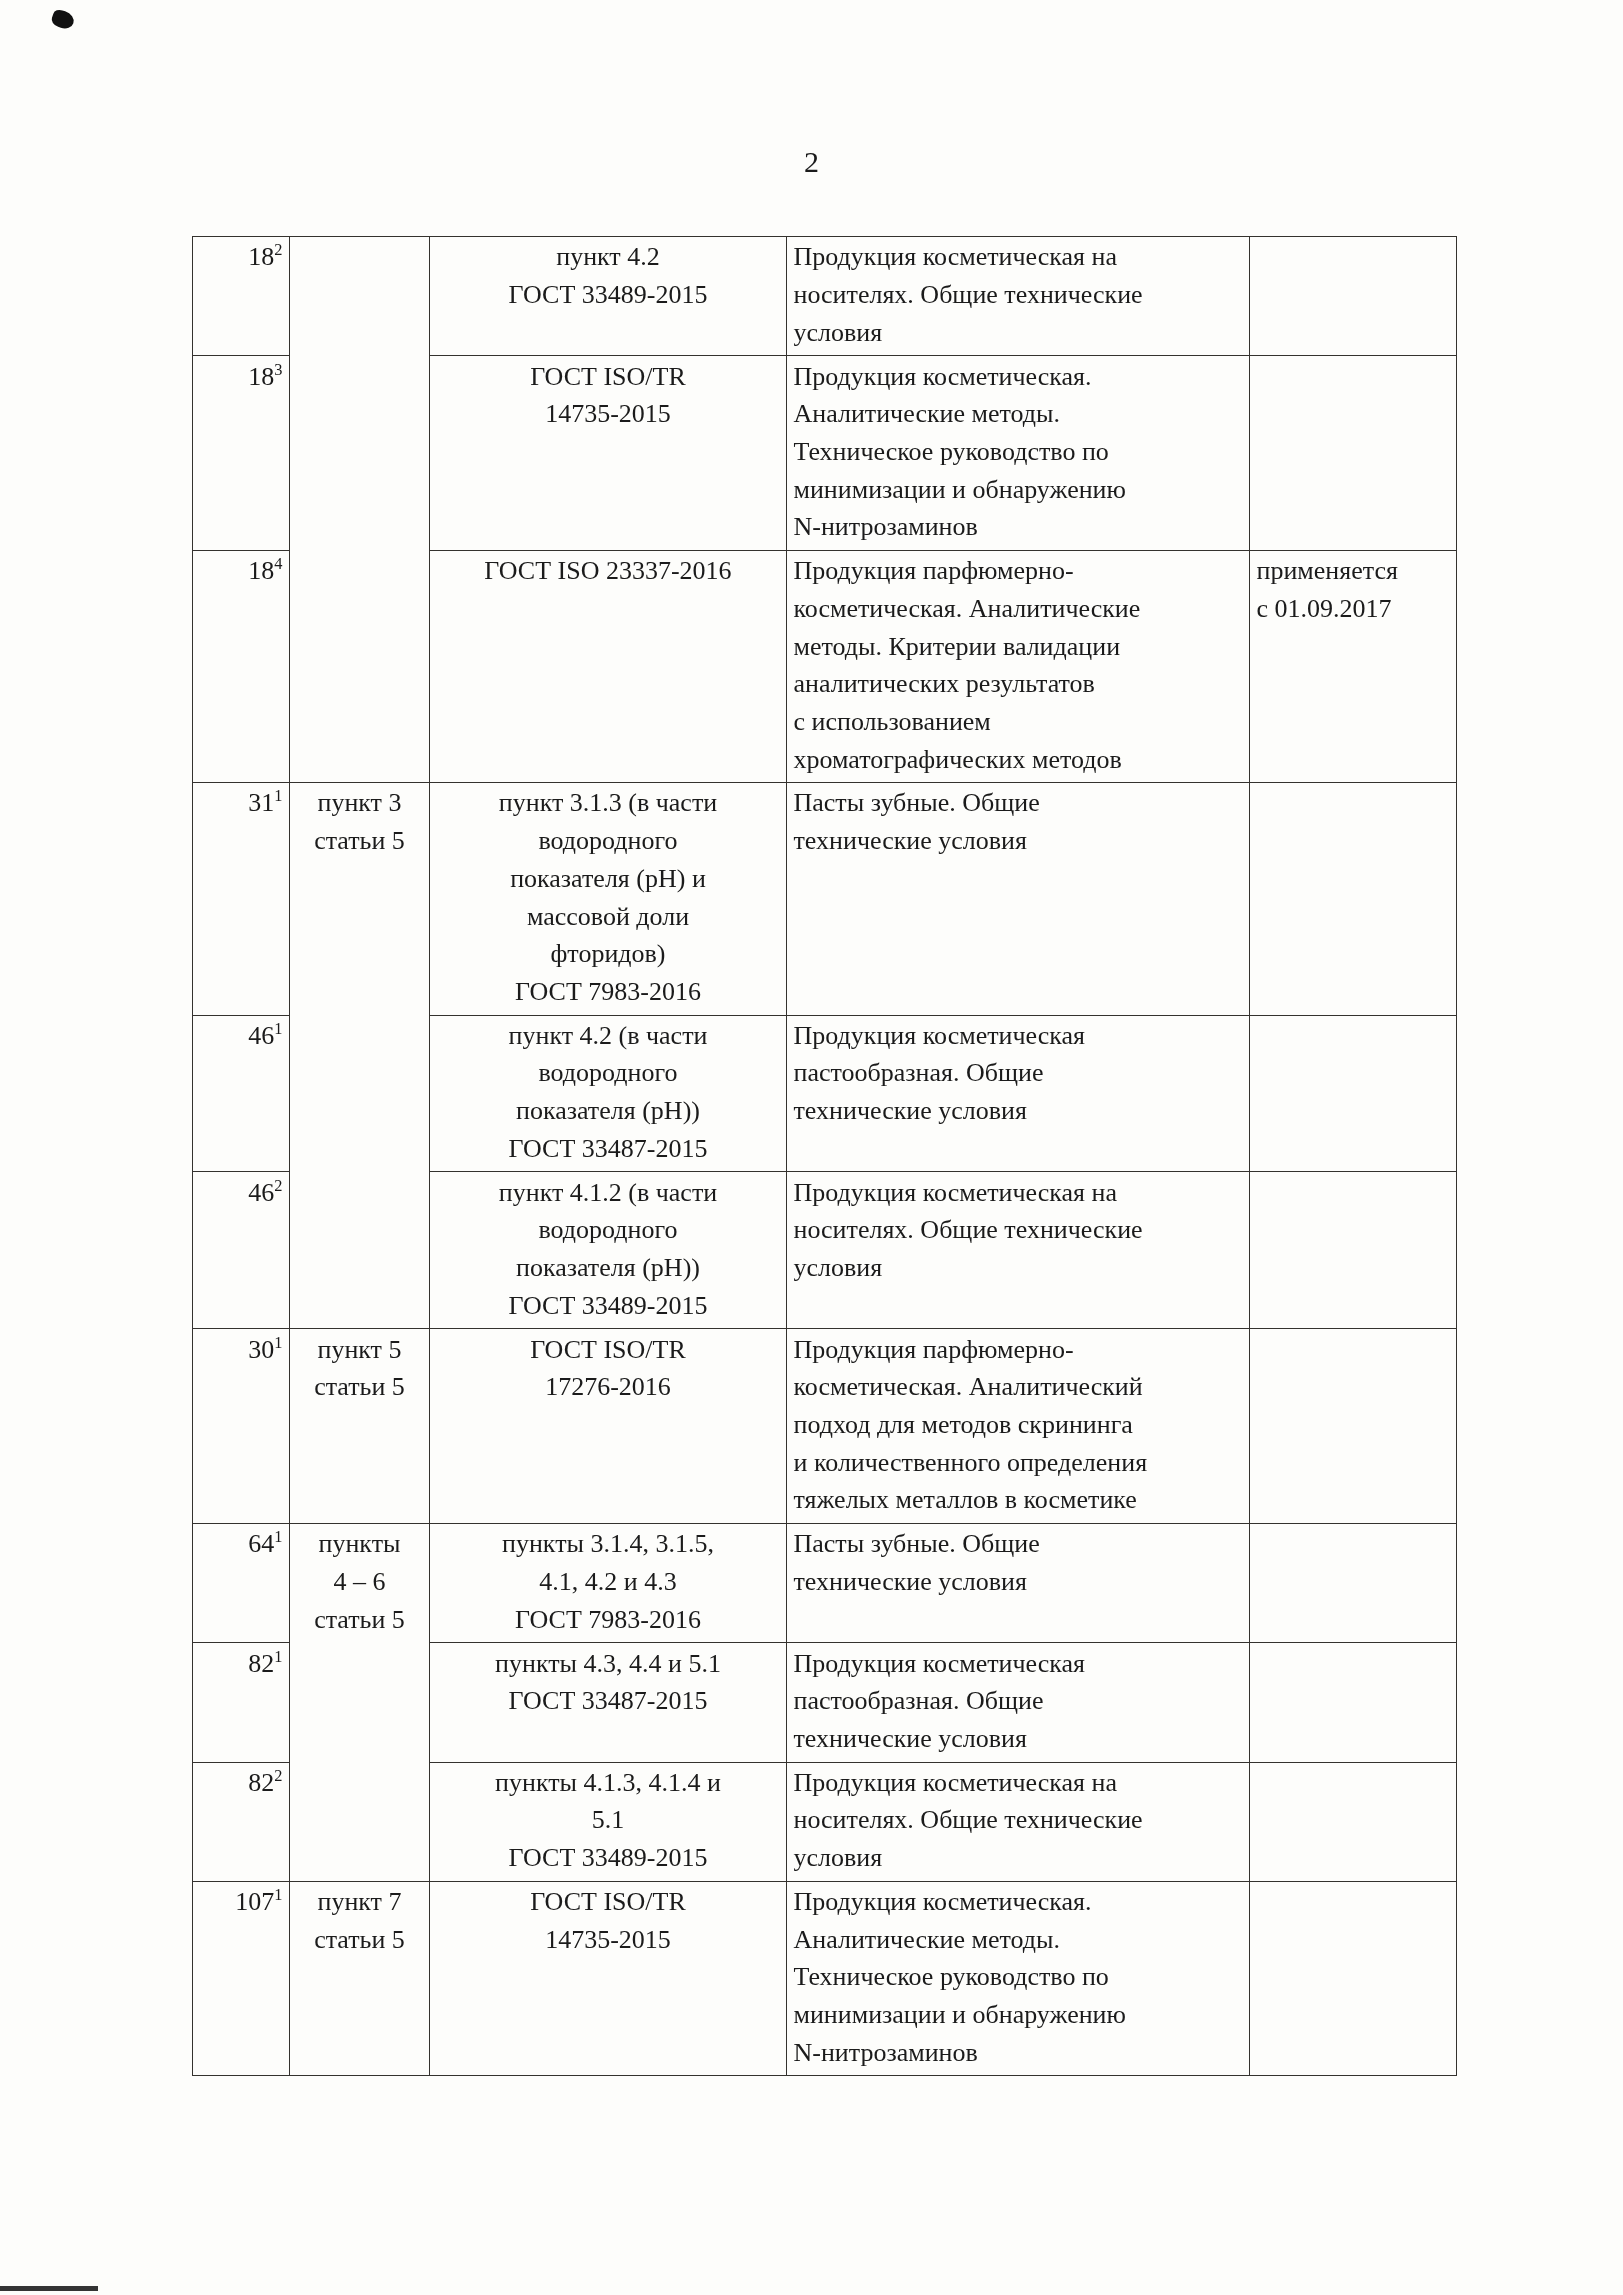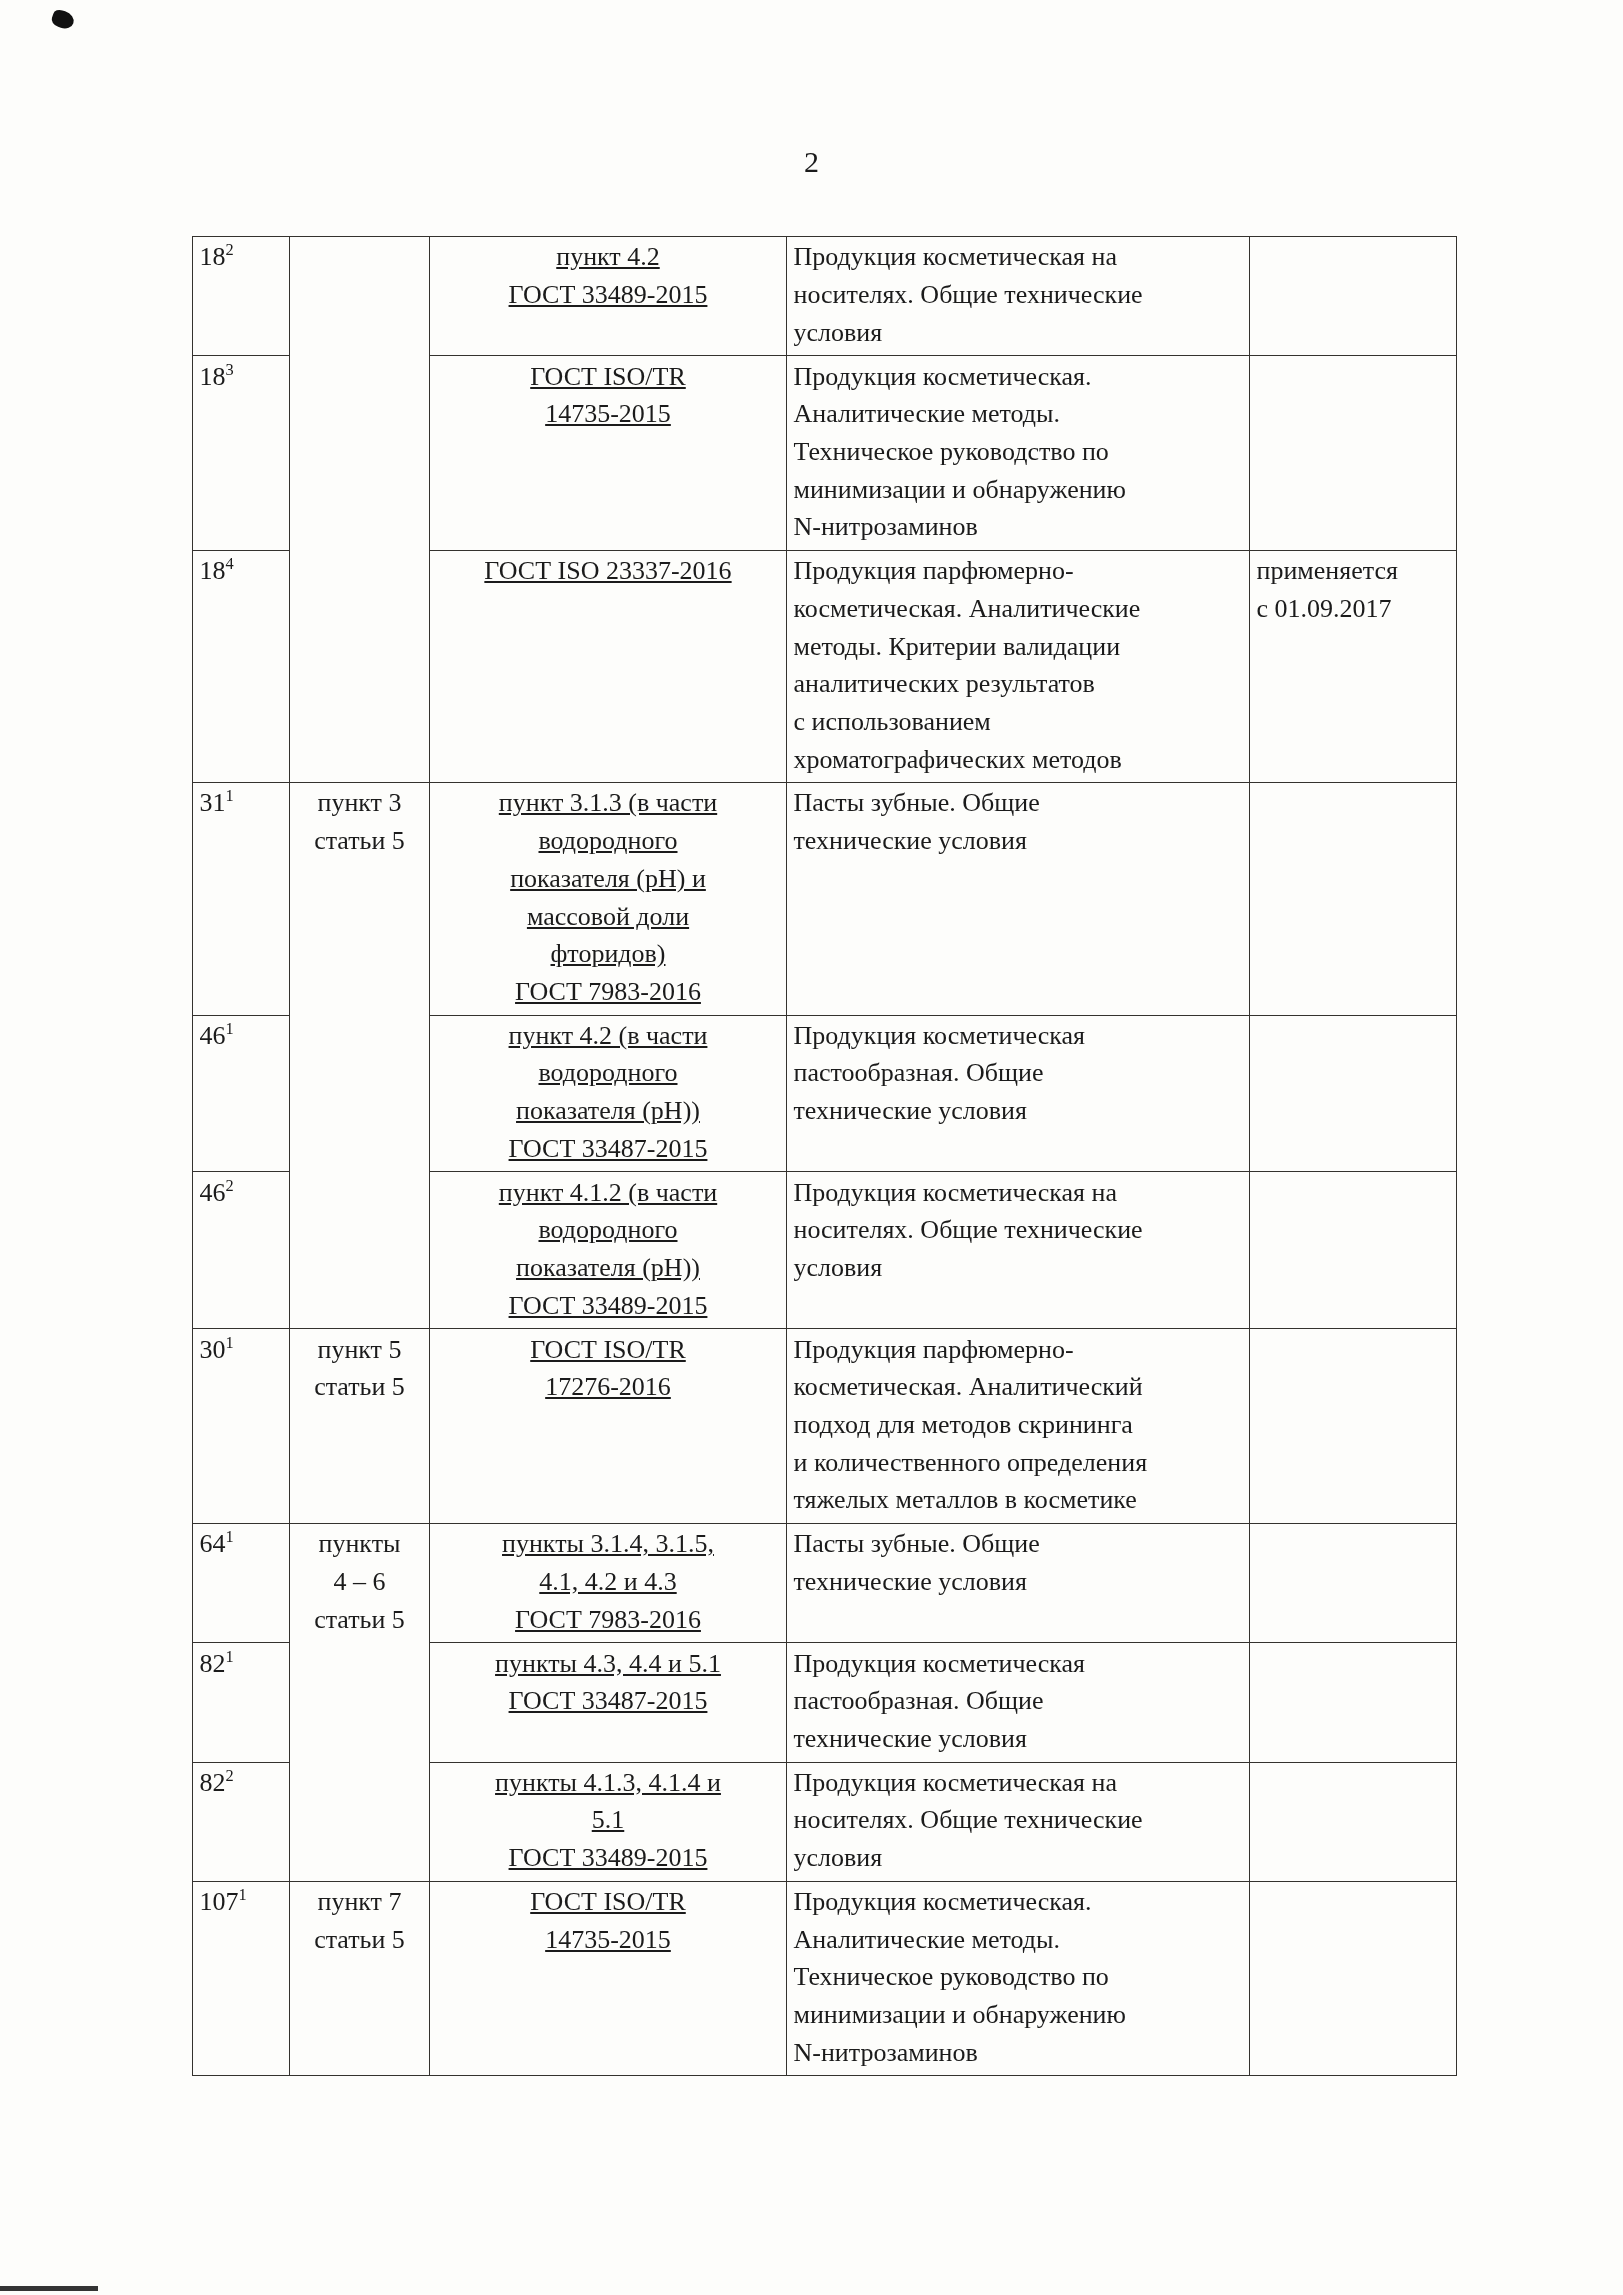--- a/index.html
+++ b/index.html
@@ -32,24 +32,24 @@
     font-size: 26px;
     line-height: 1.45;
   }
   table.doc-table td {
     border: 1.3px solid #34322e;
     vertical-align: top;
     padding: 1.3px 6.5px 3.9px 6.5px;
     white-space: pre-line;
     overflow: hidden;
   }
-  td.c-num { padding-right: 17px; white-space: normal; border-radius: 30px; }
+  td.c-num { text-align: right; padding-right: 17px; white-space: normal; }
   td.c-num sup { font-size: 16.4px; line-height: 0; vertical-align: super; }
   td.c-article { text-align: center; padding-left: 7.9px; }
-  td.c-gost { text-align: center; text-decoration: underline; }
+  td.c-gost { text-align: center; }
   td.c-desc { text-align: left; padding-left: 9.2px; }
   td.c-note { }
   .artifact { position: absolute; background: #111; }
   .artifact.blob {
     left: 52px; top: 10.5px; width: 22px; height: 17px;
     border-radius: 40% 60% 55% 45%;
     transform: rotate(18deg);
   }
   .artifact.bottom-line {
     left: 0px; top: 2286px; width: 98px; height: 4.6px;

